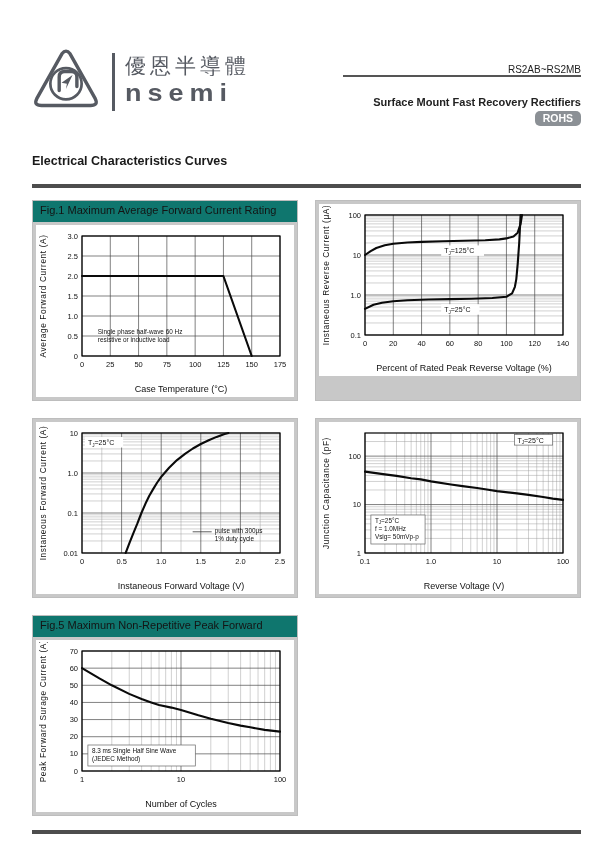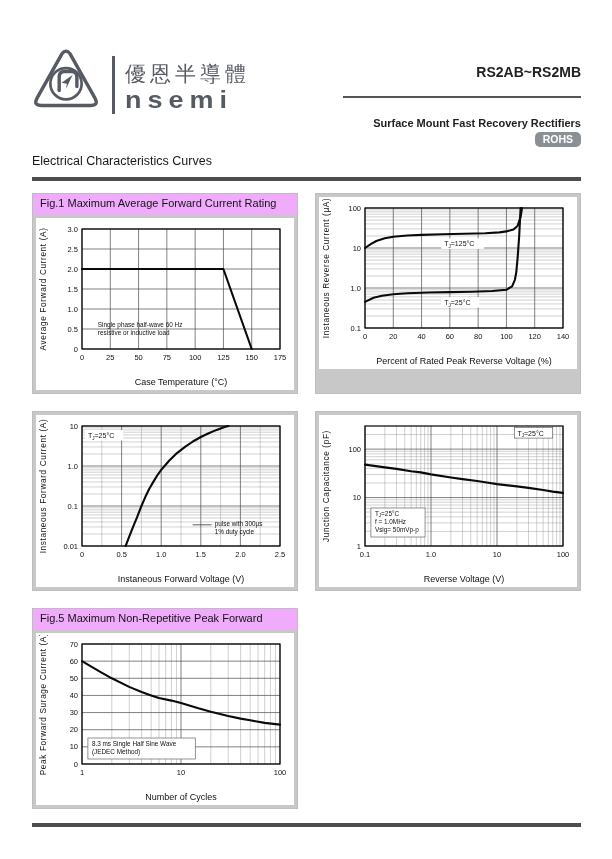--- a/index.html
+++ b/index.html
@@ -1,39 +1,39 @@
 <!DOCTYPE html>
 <html><head>
 <meta charset="utf-8">
 <style>
   html,body{margin:0;padding:0;background:#fff;}
   body{font-family:"Liberation Sans",sans-serif;color:#1a1a1a;}
   .page{width:612px;height:859px;margin:0 auto;background:#fff;position:relative;box-sizing:border-box;padding:48px 31px 0 32px;}
 
   
   .hdr{display:flex;justify-content:space-between;align-items:flex-start;height:92px;}
-  .logo{display:flex;align-items:flex-end;gap:6px;}
+  .logo{display:flex;align-items:center;gap:6px;}
   .logo svg{display:block;}
   .logo-divider{width:3px;height:58px;background:#565a62;margin:2px 4px 0 6px;}
   .logo-text{display:flex;flex-direction:column;}
   .logo-cn{font-family:"DejaVu Serif",serif;font-size:21px;color:#565a62;letter-spacing:4px;line-height:1.1;}
   .logo-en{font-size:27px;font-weight:bold;color:#565a62;letter-spacing:6px;line-height:1.0;margin-top:1px;transform:scaleY(.9);}
   .hdr-right{width:238px;text-align:right;padding-top:16px;}
-  .part-number{font-size:14px;font-weight:bold;color:#222;padding-bottom:16px;border-bottom:2px solid #555;}
+  .part-number{font-size:10px;font-weight:normal;color:#222;padding-bottom:0;border-bottom:2px solid #555;}
   .subtitle{font-size:11px;font-weight:bold;margin-top:19px;color:#222;}
   .rohs{display:inline-block;background:#8b9095;color:#fff;font-size:10.5px;font-weight:bold;padding:1px 8px 2px;border-radius:5px;}
 
   
-  .section-title{font-size:12.5px;font-weight:normal;margin:14px 0 9px;}
+  .section-title{font-size:12.5px;font-weight:bold;margin:14px 0 16px;}
   .thick-rule{height:4px;background:#4d4d4d;}
 
   
   .grid{display:grid;grid-template-columns:266px 266px;column-gap:17px;row-gap:17px;margin-top:12px;}
   .panel{background:#c8c8c8;border:1px solid #bdbdbd;padding:0 0 3px;}
-  .panel-title{background:#f0abfc;color:#141414;font-size:11px;padding:3px 7px 4px;line-height:1.25;}
+  .panel-title{background:#0f766e;color:#141414;font-size:11px;padding:3px 7px 4px;line-height:1.25;}
   .panel-title2{padding-left:33px;margin-top:-1px;}
   .panel-title2:empty{display:none;}
   .panel-body{background:#fff;margin:3px 3px 0;padding:2px 0 0;}
   .chart{display:block;width:256px;height:170px;}
 
   
   .footer-rule{margin-top:14px;}
 </style>
 </head>
 <body>

